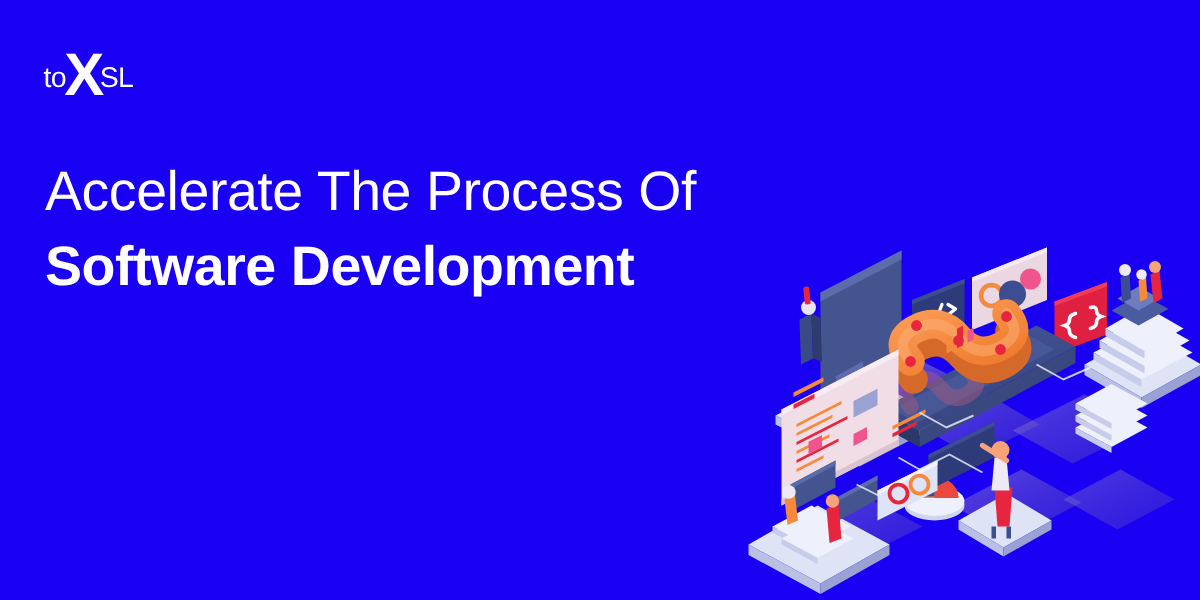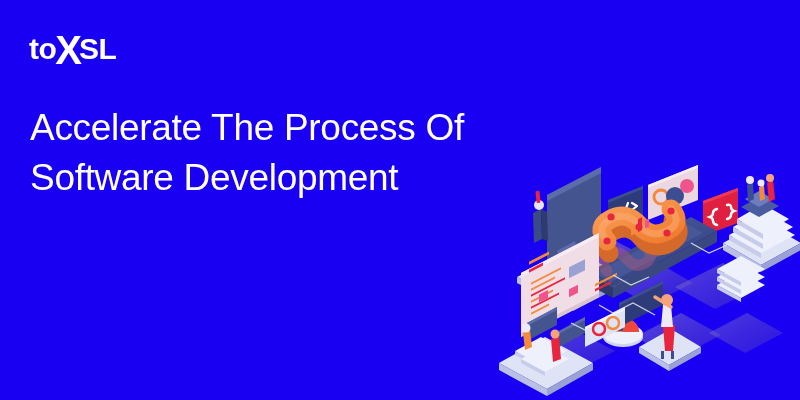--- a/index.html
+++ b/index.html
@@ -23,22 +23,22 @@
     top: 25px;
     height: 34px;
     display: flex;
     align-items: baseline;
     color: #ffffff;
     letter-spacing: -0.5px;
     user-select: none;
   }
   .logo .lg-to,
   .logo .lg-sl {
-    font-size: 30px;
-    font-weight: bold;
+    font-size: 19px;
+    font-weight: normal;
     line-height: 1;
   }
   .logo .lg-x {
     font-size: 40px;
     font-weight: bold;
     line-height: 1;
     position: relative;
     top: 5px;
     margin: 0 -1px;
     letter-spacing: -2px;
@@ -52,21 +52,21 @@
     width: 520px;
     color: #ffffff;
   }
   .hl-line {
     font-size: 37px;
     line-height: 50px;
     letter-spacing: -0.3px;
     white-space: nowrap;
   }
   .hl-reg { font-weight: 400; }
-  .hl-bold { font-weight: normal; }
+  .hl-bold { font-weight: bold; }
 
   
   .illustration {
     position: absolute;
     left: 495px;
     top: 155px;
     width: 305px;
     height: 245px;
   }
   .illustration svg { display: block; }

